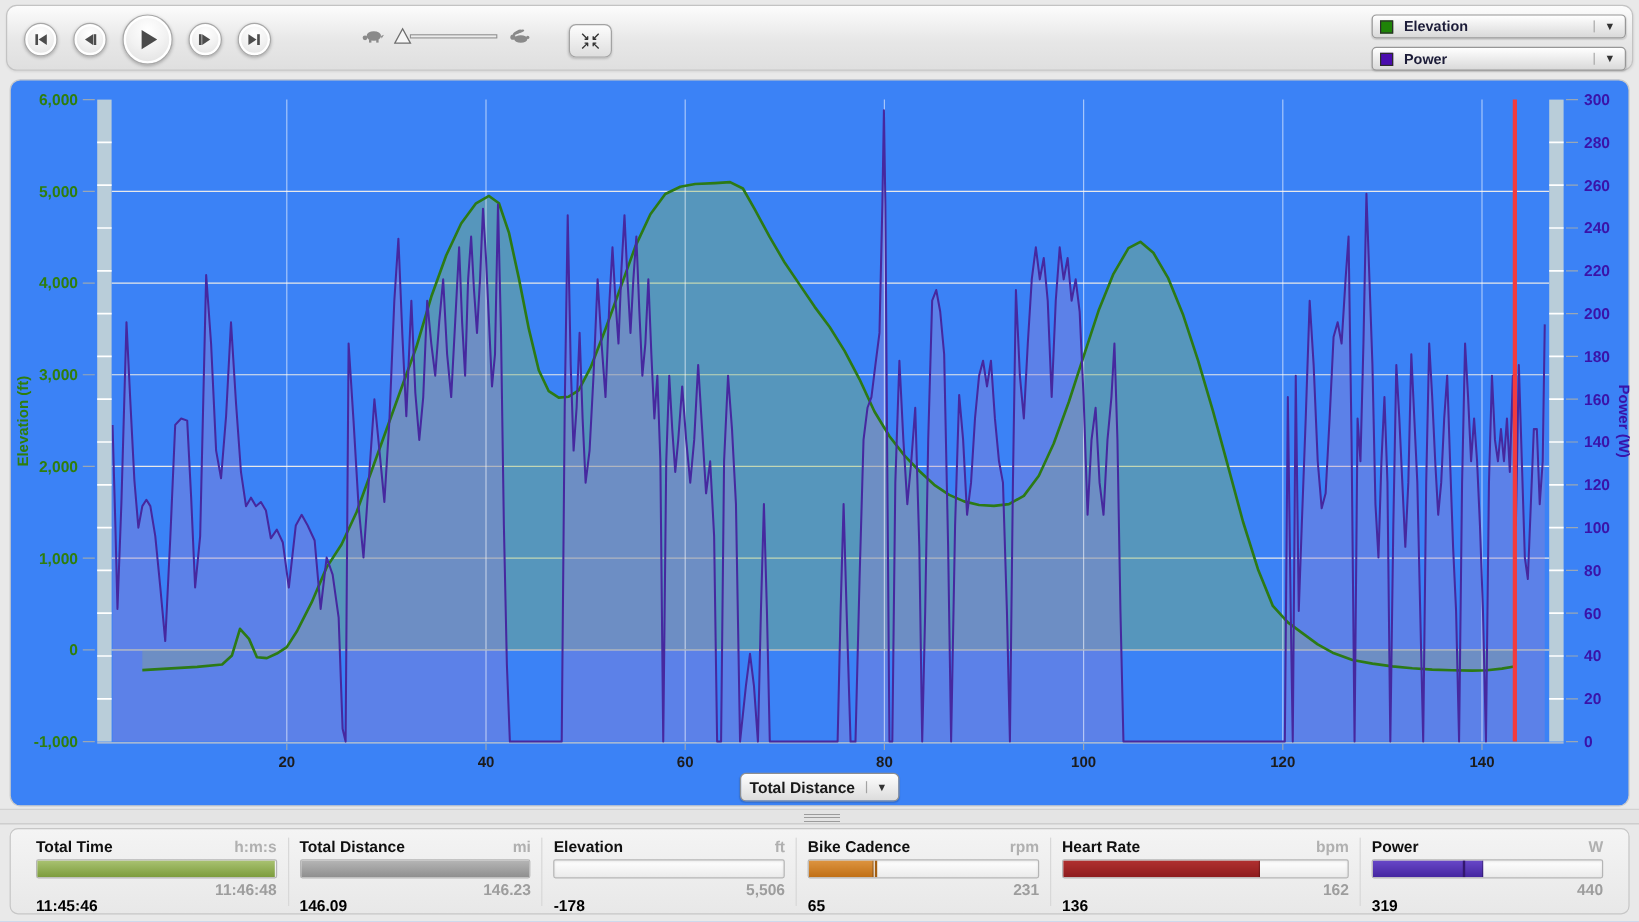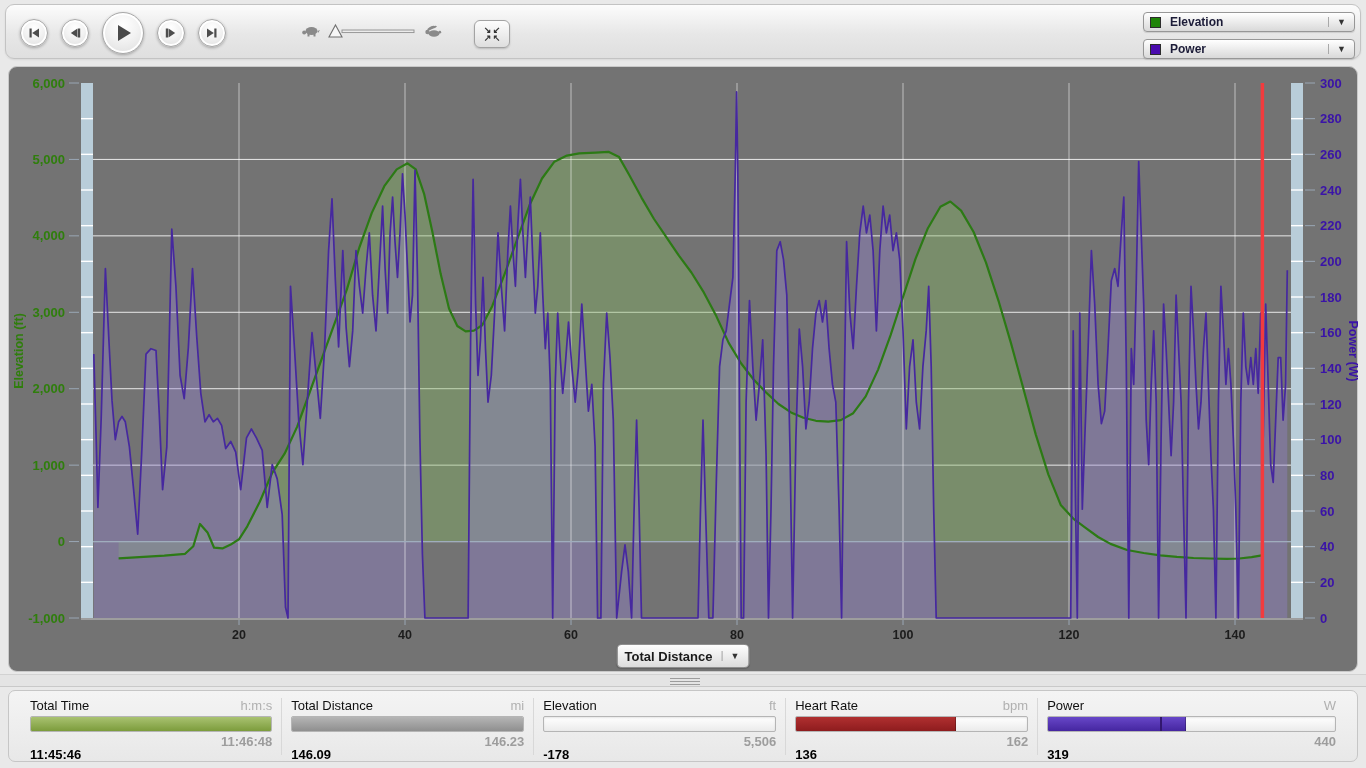--- a/index.html
+++ b/index.html
@@ -26,21 +26,21 @@
     font-size:9px;line-height:8px;color:#333;font-weight:bold;text-align:center;}
   .selectors{position:absolute;right:5px;top:7px;width:212px;display:flex;flex-direction:column;gap:7px;}
   .selpill{height:20px;border-radius:4px;border:1px solid #979797;display:flex;align-items:center;
     background:linear-gradient(#ffffff,#d9d9d9);padding:0 6px;font-size:12px;font-weight:bold;
     color:#1c1c38;cursor:pointer;box-shadow:0 1px 1px rgba(0,0,0,.12);}
   .swatch{width:11px;height:11px;border:1px solid #2c2c2c;margin-right:9px;flex:0 0 auto;}
   .selpill .arr{margin-left:auto;border-left:1px solid #a9a9a9;padding:0 2px 0 8px;
     font-size:9px;color:#333;}
 
   
-  .chart-card{position:absolute;left:8px;top:66px;width:1350px;height:606px;background:#737373;
+  .chart-card{position:absolute;left:8px;top:66px;width:1350px;height:606px;background:#3b82f6;
     border:1px solid #c9c9c9;border-radius:9px;}
   .chart-card svg{position:absolute;left:0;top:0;}
   .chart-card svg text{font-family:"Liberation Sans",sans-serif;font-weight:bold;}
   .xmetric{position:absolute;left:50%;transform:translateX(-50%);top:577px;height:24px;
     display:flex;align-items:center;border:1px solid #8f8f8f;border-radius:5px;
     background:linear-gradient(#fefefe,#dcdcdc);padding:0 7px;font-size:13px;font-weight:bold;
     color:#1a1a1a;cursor:pointer;box-shadow:0 1px 1px rgba(0,0,0,.15);}
   .xmetric .arr{border-left:1px solid #a3a3a3;margin-left:9px;padding:0 2px 0 8px;font-size:9px;color:#333;}
 
   
@@ -52,21 +52,21 @@
   
   .metrics-card{position:absolute;left:8px;top:690px;width:1350px;height:72px;border-radius:7px;
     background:linear-gradient(#f4f4f4,#e8e8e8);border:1px solid #c6c6c6;display:flex;
     padding:7px 12px 6px 12px;}
   .metric{flex:1 1 0;padding:0 9px;position:relative;}
   .metric + .metric{border-left:1px solid #d8d8d8;}
   .metric:nth-child(1){flex-grow:1.04;}
   .metric:nth-child(5){flex-grow:1.24;}
   .metric:nth-child(6){flex-grow:1.0;}
   .metric:nth-child(7){flex-grow:1.07;}
-  .m-head{display:flex;justify-content:space-between;align-items:flex-start;font-size:13px;font-weight:normal;}
+  .m-head{display:flex;justify-content:space-between;align-items:flex-start;font-size:13px;font-weight:bold;}
   .m-label{color:#101010;}
   .m-unit{color:#b0b0b0;}
   .m-bar{margin-top:3px;height:16px;border:1px solid #b5b5b5;border-radius:2px;position:relative;
     background:linear-gradient(#ffffff,#ebebeb);box-shadow:inset 0 1px 2px rgba(0,0,0,.10);overflow:hidden;}
   .m-fill{position:absolute;left:0;top:0;bottom:0;}
   .m-marker{position:absolute;top:0;bottom:0;width:2px;display:none;}
   .m-vals{display:flex;justify-content:space-between;margin-top:2px;font-size:13px;font-weight:bold;}
   .m-val{color:#000;margin-top:13px;}
   .m-max{color:#9d9d9d;margin-left:32px;}
 </style>
@@ -331,20 +331,34 @@
       <div class="m-fill" style="width: 0%; background: linear-gradient(rgb(255, 255, 255), rgb(240, 240, 240));"></div>
 
     </div>
     <div class="m-vals">
       <span class="m-val">-178</span>
       <span class="m-max">5,506</span>
     </div>
   </div>
     <div class="metric">
     <div class="m-head">
+      <span class="m-label">Bike Cadence</span>
+      <span class="m-unit">rpm</span>
+    </div>
+    <div class="m-bar">
+      <div class="m-fill" style="width: 28%; background: linear-gradient(rgb(221, 148, 64), rgb(192, 111, 21)); border-right: 1px solid rgba(0, 0, 0, 0.25);"></div>
+      <div class="m-marker" style="display: block; left: 28.6%; background: rgb(163, 95, 18);"></div>
+    </div>
+    <div class="m-vals">
+      <span class="m-val">65</span>
+      <span class="m-max">231</span>
+    </div>
+  </div>
+    <div class="metric">
+    <div class="m-head">
       <span class="m-label">Heart Rate</span>
       <span class="m-unit">bpm</span>
     </div>
     <div class="m-bar">
       <div class="m-fill" style="width: 69%; background: linear-gradient(rgb(176, 48, 48), rgb(142, 28, 30)); border-right: 1px solid rgba(0, 0, 0, 0.25);"></div>
 
     </div>
     <div class="m-vals">
       <span class="m-val">136</span>
       <span class="m-max">162</span>

